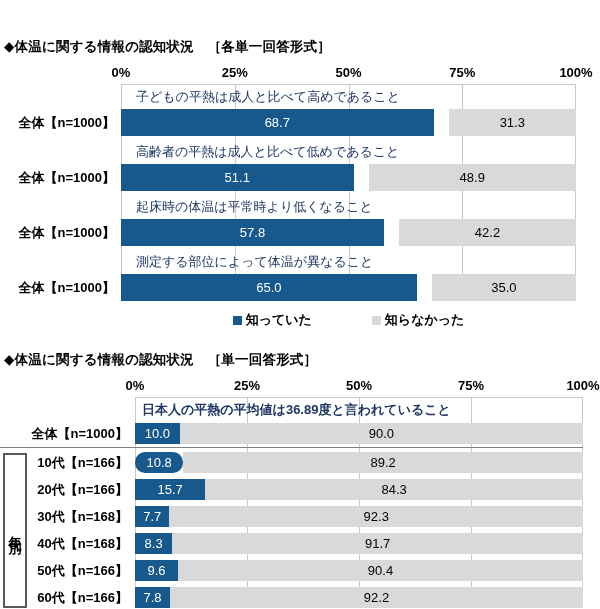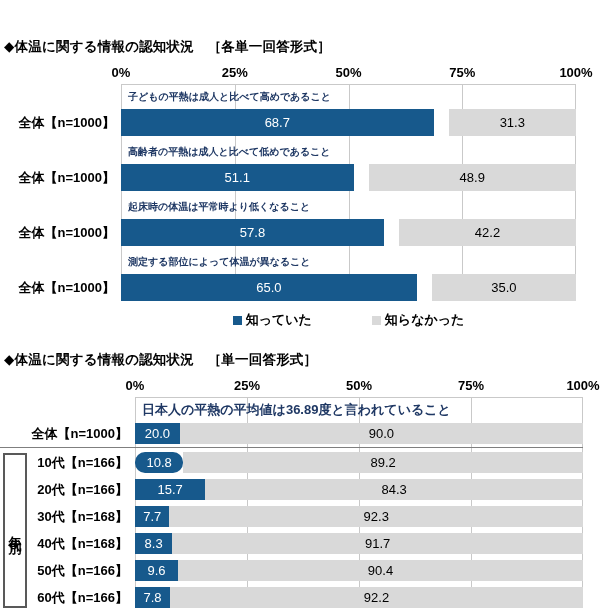--- a/index.html
+++ b/index.html
@@ -39,22 +39,22 @@
   .gridlayer i{position:absolute;top:0;bottom:0;width:1px;background:var(--grid);}
   .gridlayer i.g0{left:0;} .gridlayer i.g1{left:25%;} .gridlayer i.g2{left:50%;}
   .gridlayer i.g3{left:75%;} .gridlayer i.g4{right:0;}
   .grid1{left:121px;width:455px;}
   .grid2{left:135px;width:448px;}
 
   
   .group{position:relative;margin-bottom:3px;}
   .ghead{
     height:25px;display:flex;align-items:center;
-    margin-left:121px;width:455px;padding-left:7px;
-    color:var(--navy);font-size:10px;font-weight:bold;white-space:nowrap;
+    margin-left:121px;width:455px;padding-left:15px;
+    color:var(--navy);font-size:13px;font-weight:normal;white-space:nowrap;
   }
   .grow{display:flex;height:27px;position:relative;}
   .rlabel1{
     width:121px;padding-right:6px;text-align:right;
     font-size:13px;font-weight:bold;line-height:27px;white-space:nowrap;
   }
   .bars1{width:455px;display:flex;gap:15px;}
 
   .seg{display:flex;align-items:center;justify-content:center;font-size:13px;overflow:hidden;}
   .seg.knew{background:var(--blue);color:#fff;}
@@ -207,21 +207,21 @@
 
       <div class="hrow">
         <span class="hspacer"></span>
         <span class="hband">日本人の平熱の平均値は36.89度と言われていること</span>
       </div>
 
       <div id="chart2-overall">
   <div class="row2 overall">
     <span class="rlabel2">全体【n=1000】</span>
     <span class="bars2">
-      <span class="seg knew" style="width: 10%;">20.0</span>
+      <span class="seg knew" style="width: 10%;">10.0</span>
       <span class="seg nk">90.0</span>
     </span>
   </div>
 </div>
 
       <div class="separator"></div>
 
       <div id="chart2-ages">
   <div class="row2">
     <span class="rlabel2">10代【n=166】</span>

